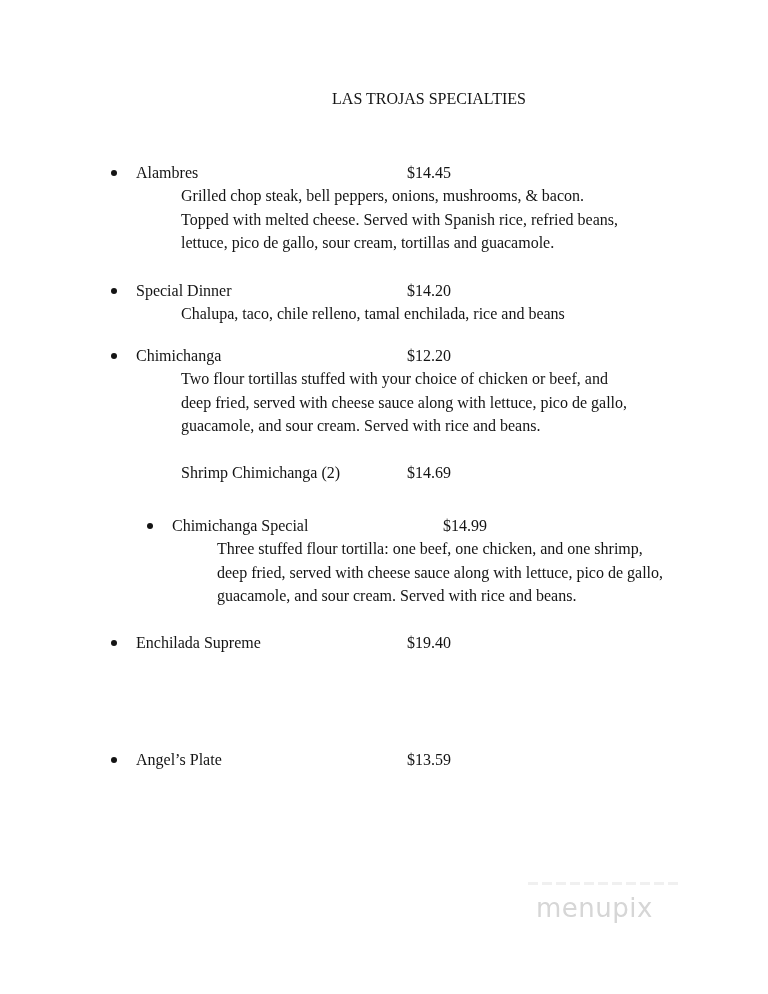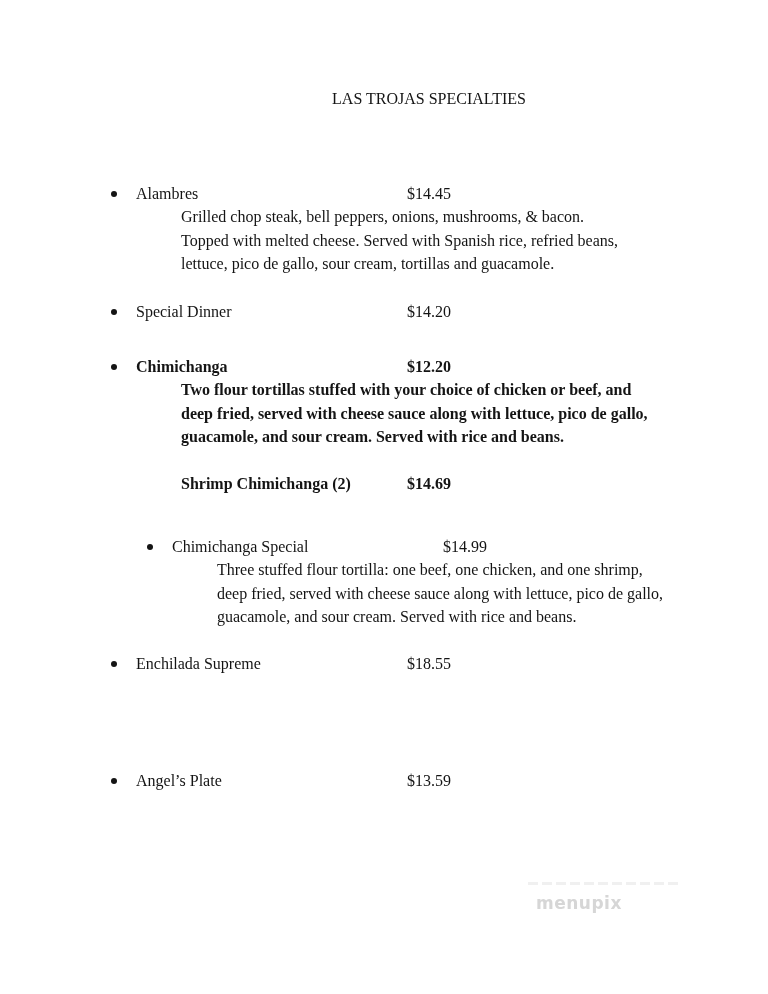--- a/index.html
+++ b/index.html
@@ -22,21 +22,20 @@
     left: 0;
     width: 858px;
     text-align: center;
     font-size: 16px;
     letter-spacing: 0;
   }
   .item {
     position: absolute;
     left: 0;
     width: 768px;
-    margin-top: 21px;
   }
   .item-head {
     position: relative;
     height: 23px;
     line-height: 23px;
   }
   .bullet {
     position: absolute;
     left: 111px;
     top: 9px;
@@ -69,22 +68,22 @@
     height: 23px;
     line-height: 23px;
     margin-top: 23px;
   }
   .sub .name { left: 181px; }
   .watermark {
     position: absolute;
     left: 536px;
     top: 893px;
     font-family: "DejaVu Sans", sans-serif;
-    font-size: 17px;
-    font-weight: 700;
+    font-size: 26px;
+    font-weight: 400;
     color: #d6d6d6;
     letter-spacing: 0.5px;
   }
   .watermark-line {
     position: absolute;
     left: 528px;
     top: 882px;
     width: 150px;
     height: 3px;
     background: repeating-linear-gradient(90deg, #f0f0f0 0 10px, transparent 10px 14px);
@@ -107,23 +106,24 @@
 Topped with melted cheese. Served with Spanish rice, refried beans,
 lettuce, pico de gallo, sour cream, tortillas and guacamole.</div>
   </div>
 
   <div class="item" style="top:279px;">
     <div class="item-head">
       <span class="bullet"></span>
       <span class="name">Special Dinner</span>
       <span class="price">$14.20</span>
     </div>
+    <div class="desc">Chalupa, taco, chile relleno, tamal enchilada, rice and beans</div>
   </div>
 
-  <div class="item" style="top:334px;font-weight:bold;">
+  <div class="item" style="top:344px;">
     <div class="item-head">
       <span class="bullet"></span>
       <span class="name">Chimichanga</span>
       <span class="price">$12.20</span>
     </div>
     <div class="desc">Two flour tortillas stuffed with your choice of chicken or beef, and
 deep fried, served with cheese sauce along with lettuce, pico de gallo,
 guacamole, and sour cream. Served with rice and beans.</div>
     <div class="sub">
       <span class="name">Shrimp Chimichanga (2)</span>
@@ -139,21 +139,21 @@
     </div>
     <div class="desc">Three stuffed flour tortilla: one beef, one chicken, and one shrimp,
 deep fried, served with cheese sauce along with lettuce, pico de gallo,
 guacamole, and sour cream. Served with rice and beans.</div>
   </div>
 
   <div class="item" style="top:631px;">
     <div class="item-head">
       <span class="bullet"></span>
       <span class="name">Enchilada Supreme</span>
-      <span class="price">$18.55</span>
+      <span class="price">$19.40</span>
     </div>
   </div>
 
   <div class="item" style="top:748px;">
     <div class="item-head">
       <span class="bullet"></span>
       <span class="name">Angel’s Plate</span>
       <span class="price">$13.59</span>
     </div>
   </div>

